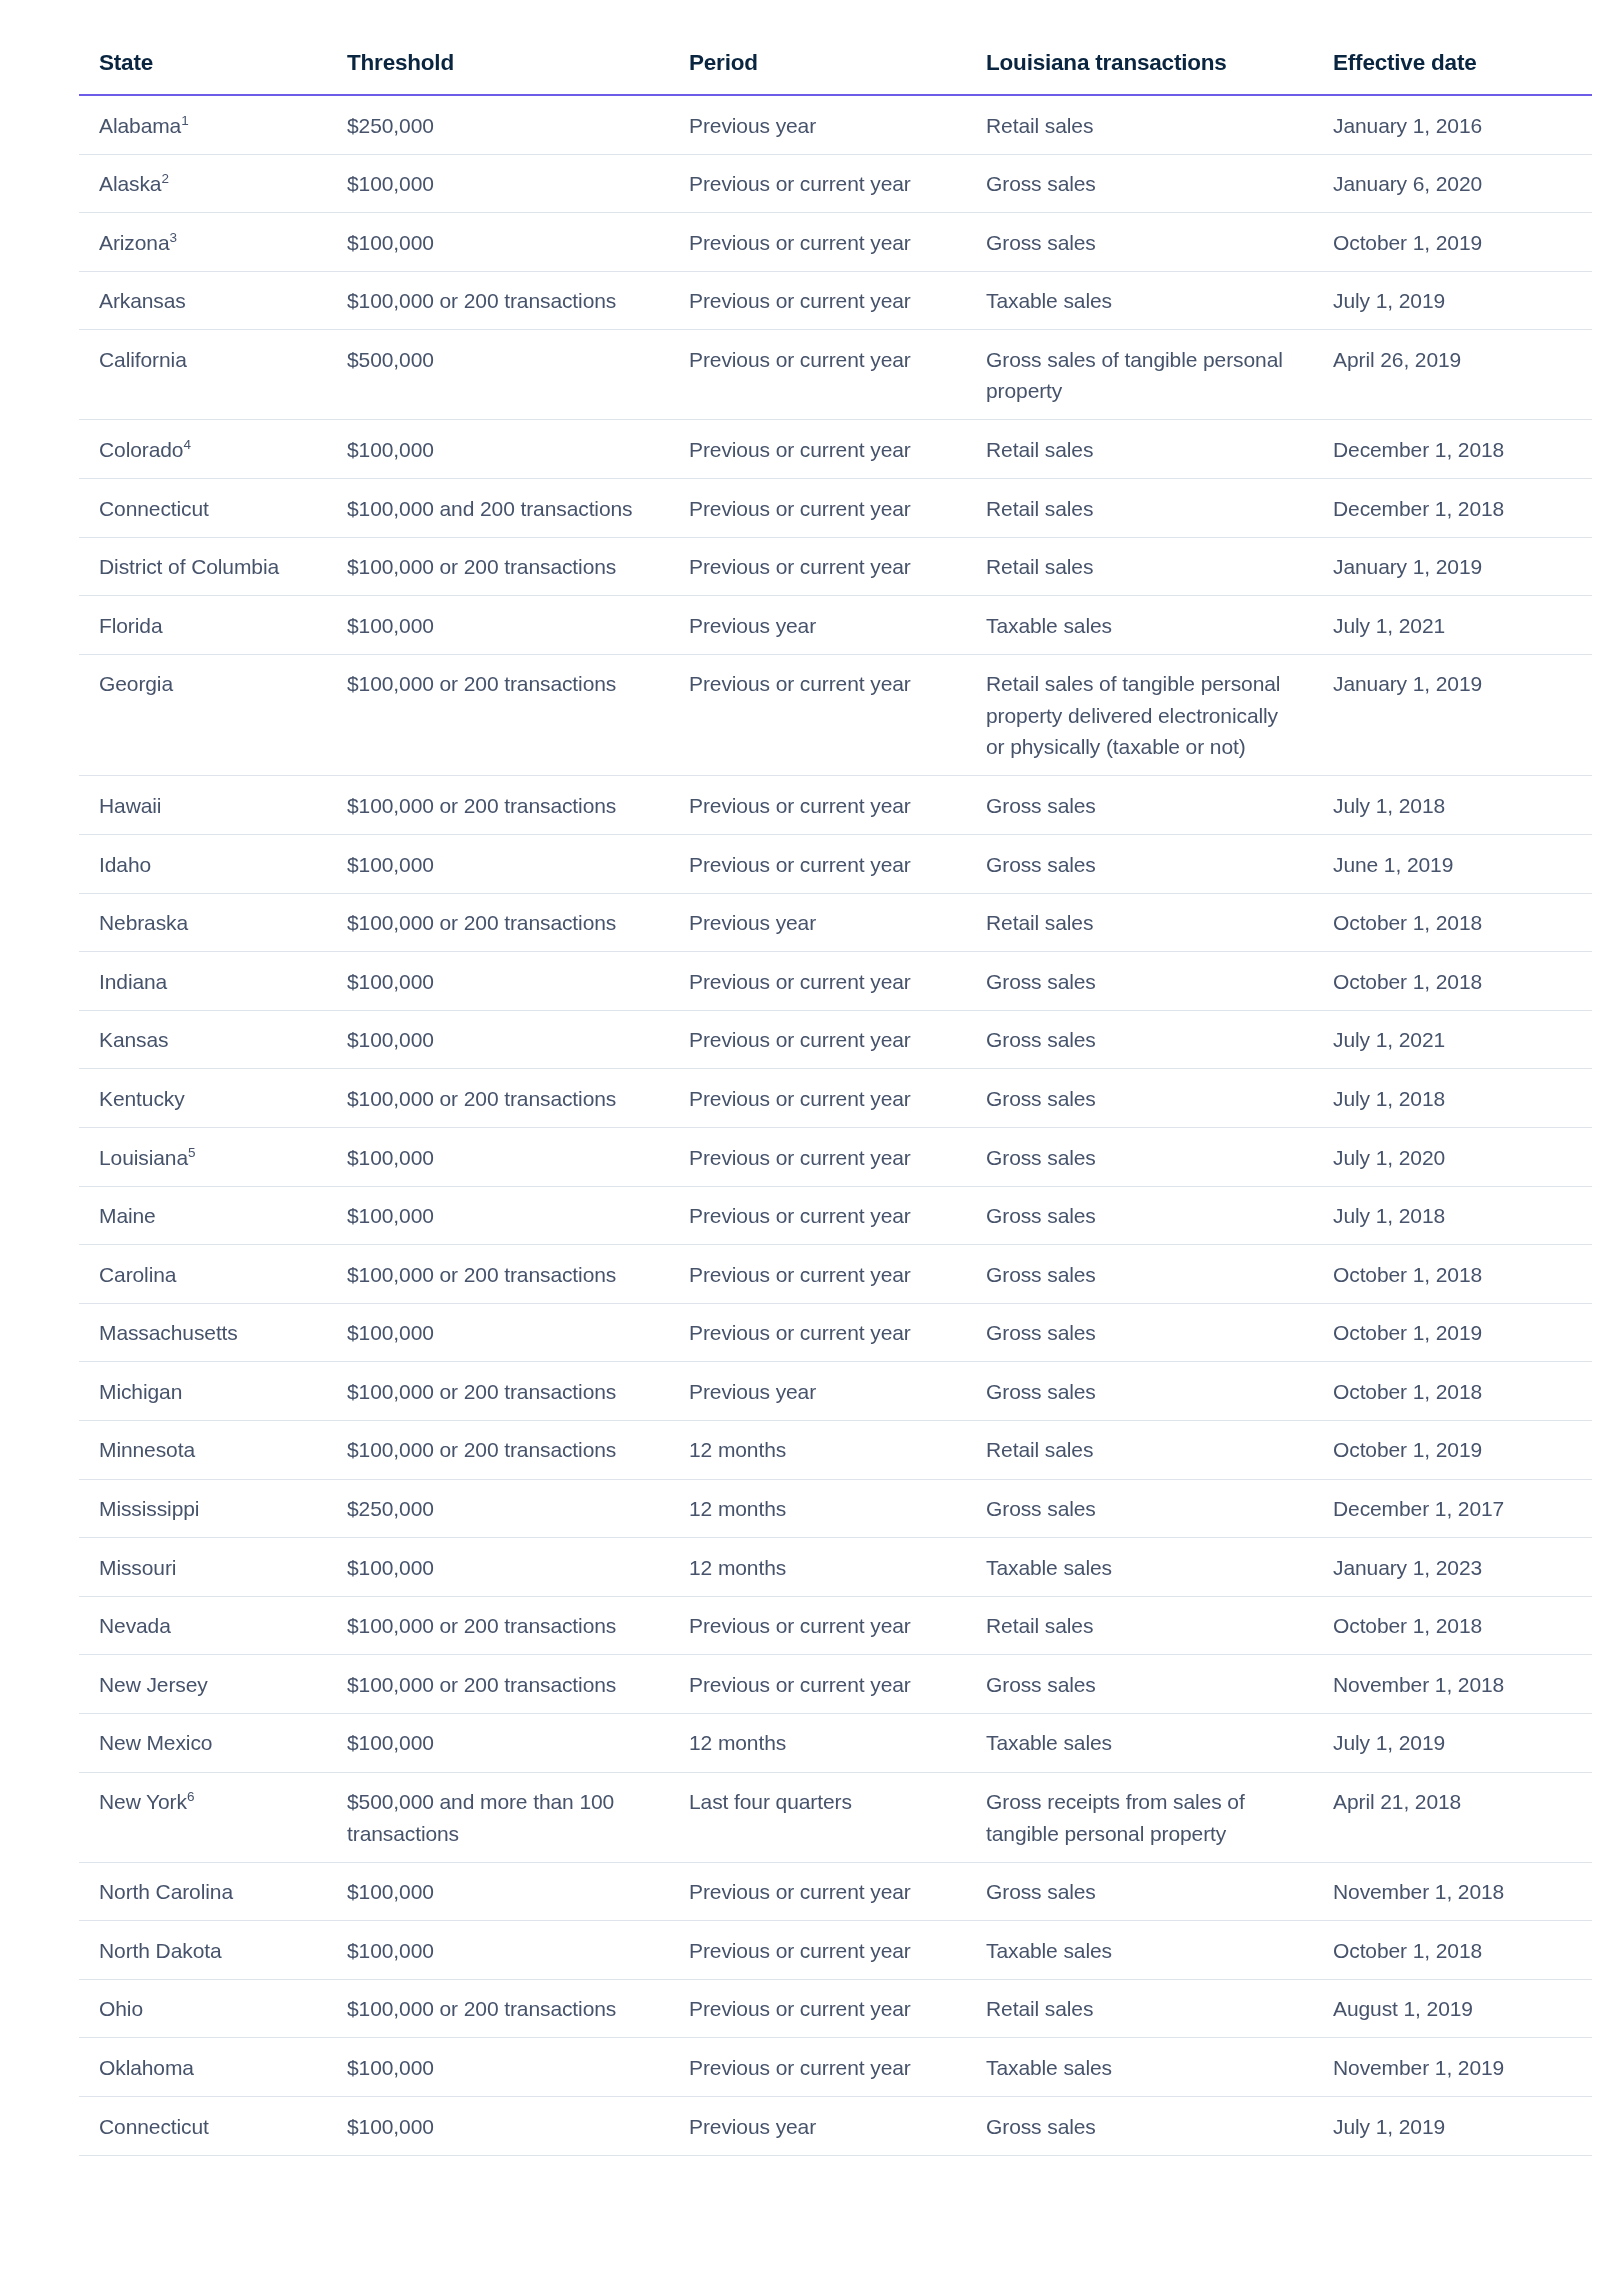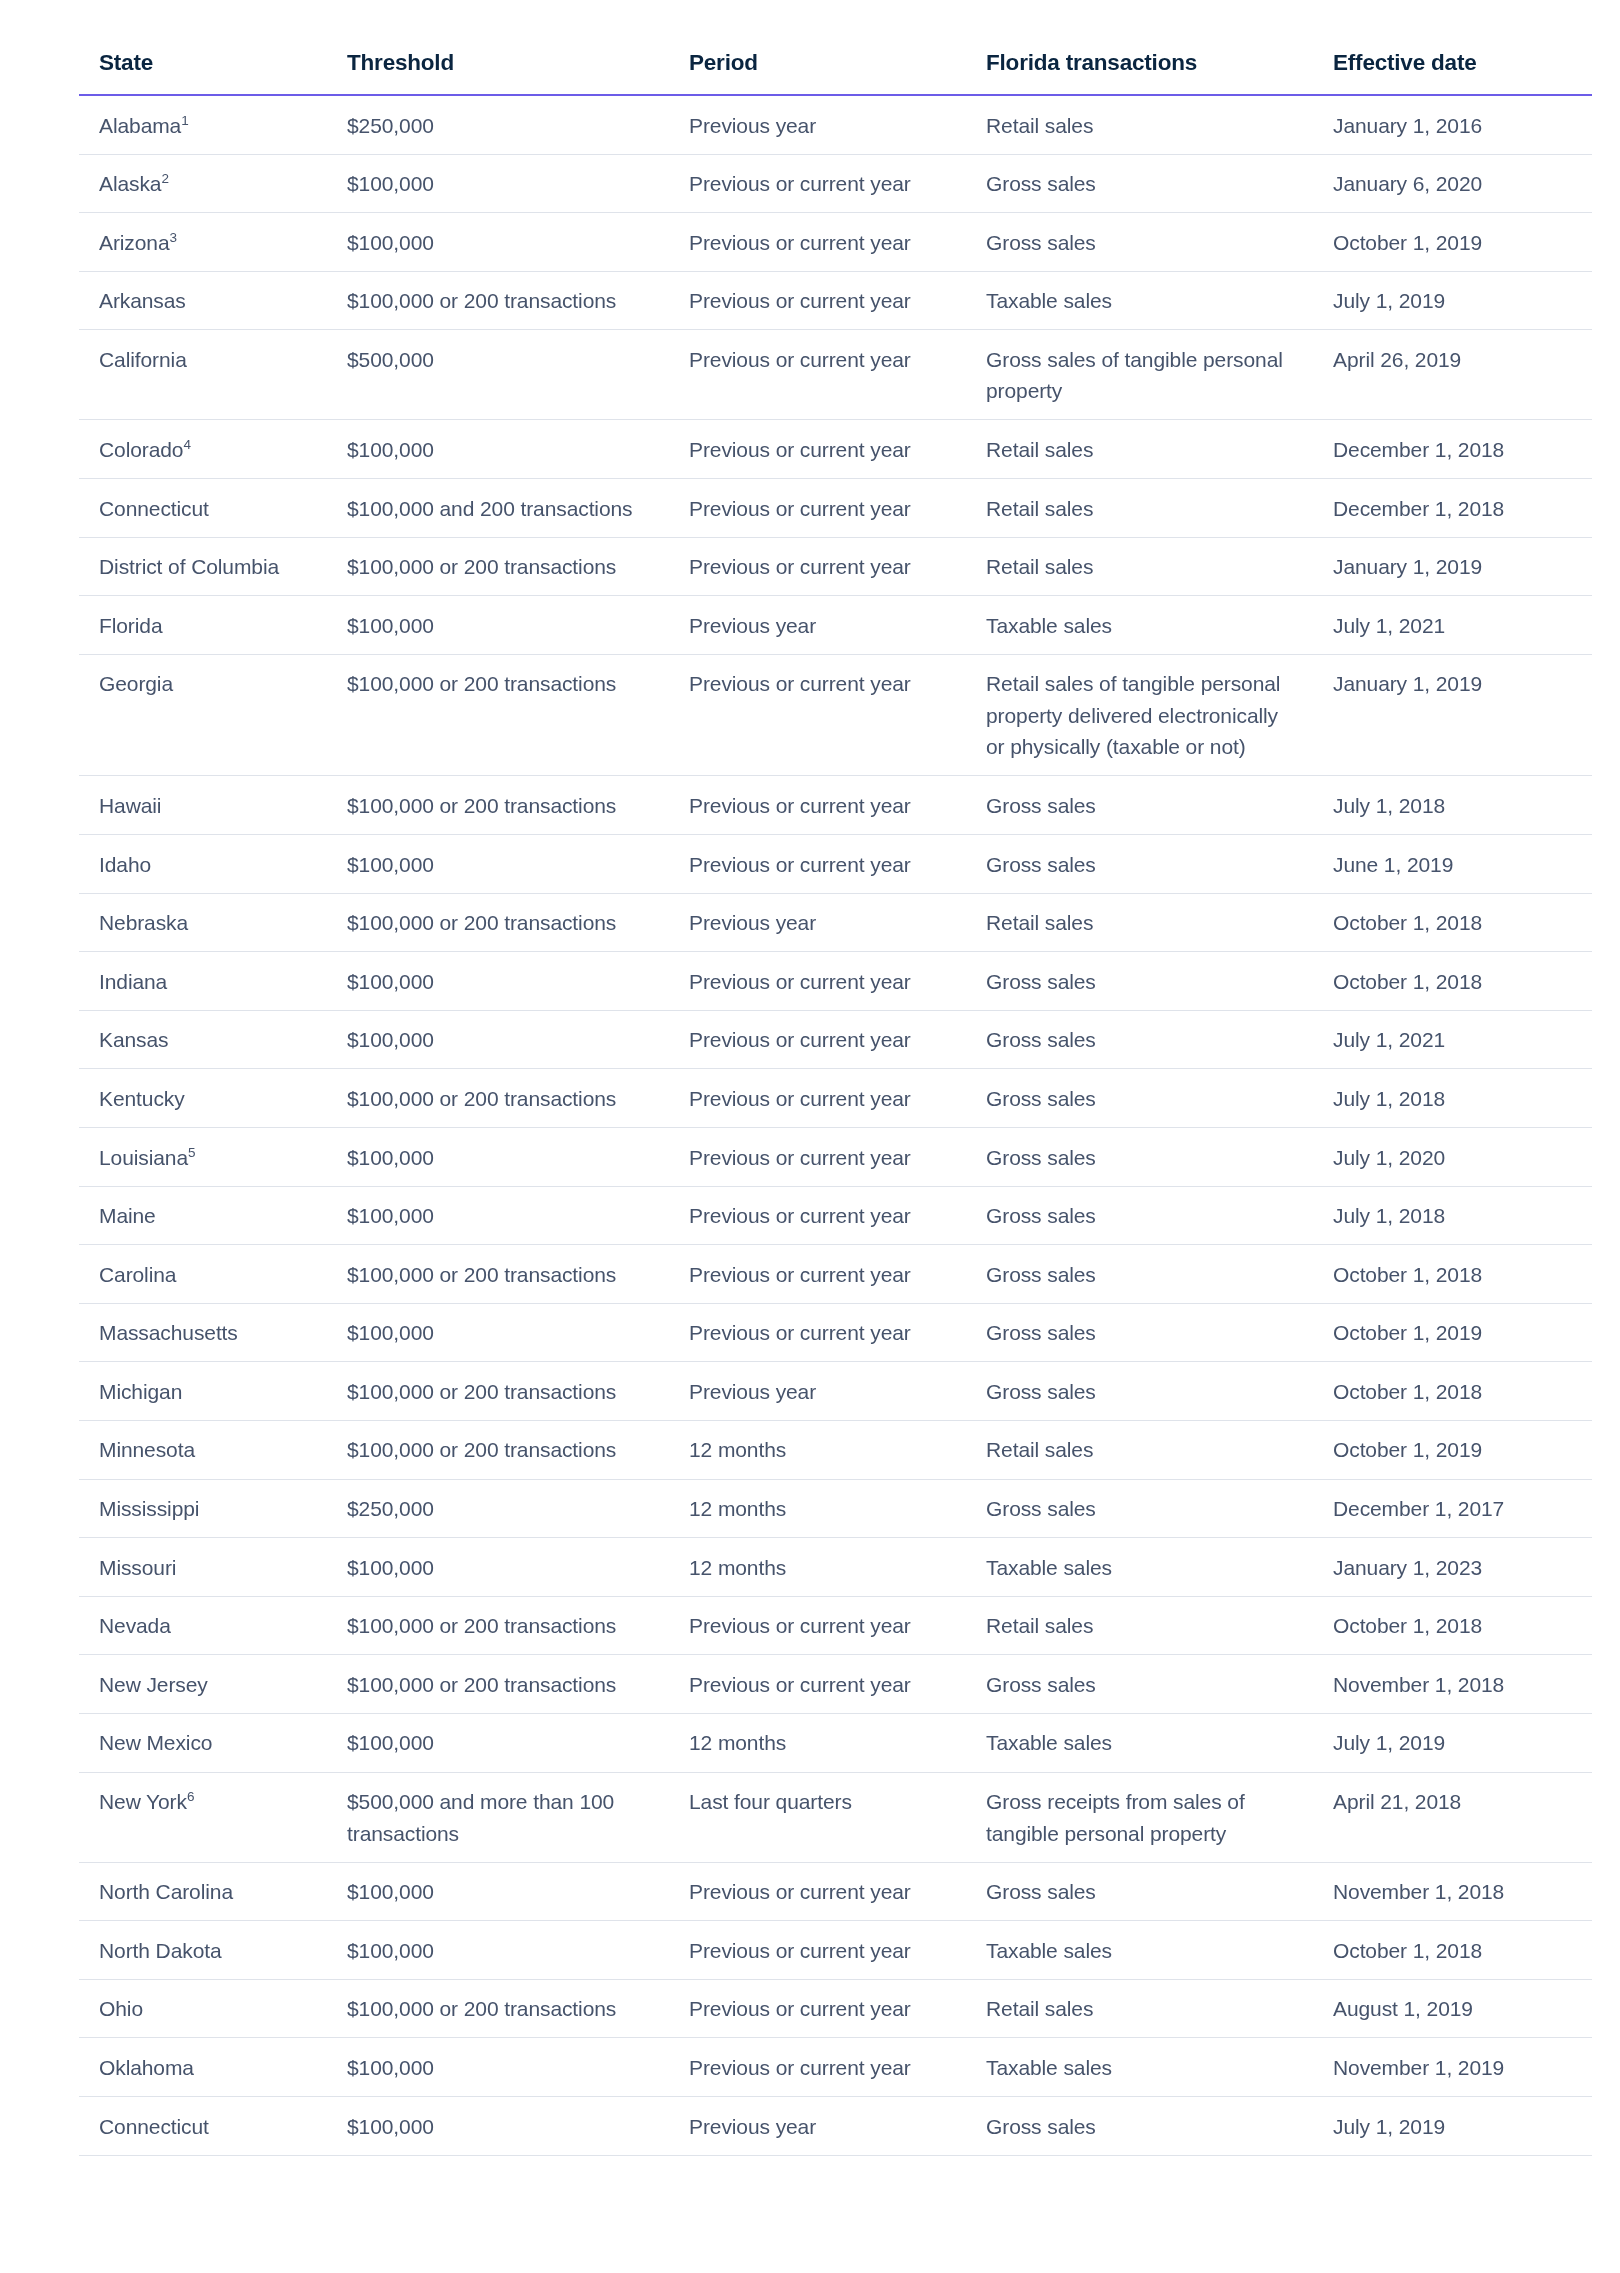--- a/index.html
+++ b/index.html
@@ -94,21 +94,21 @@
         <col class="c-thresh">
         <col class="c-period">
         <col class="c-incl">
         <col class="c-eff">
       </colgroup>
       <thead>
         <tr>
           <th>State</th>
           <th>Threshold</th>
           <th>Period</th>
-          <th>Florida transactions</th>
+          <th>Louisiana transactions</th>
           <th>Effective date</th>
         </tr>
       </thead>
       <tbody id="table-body">
           <tr>
             <td class="nowrap-cell"><span>Alabama</span><sup>1</sup></td>
             <td class="wrap-cell">$250,000</td>
             <td class="wrap-cell">Previous year</td>
             <td class="wrap-cell">Retail sales</td>
             <td class="wrap-cell">January 1, 2016</td>

